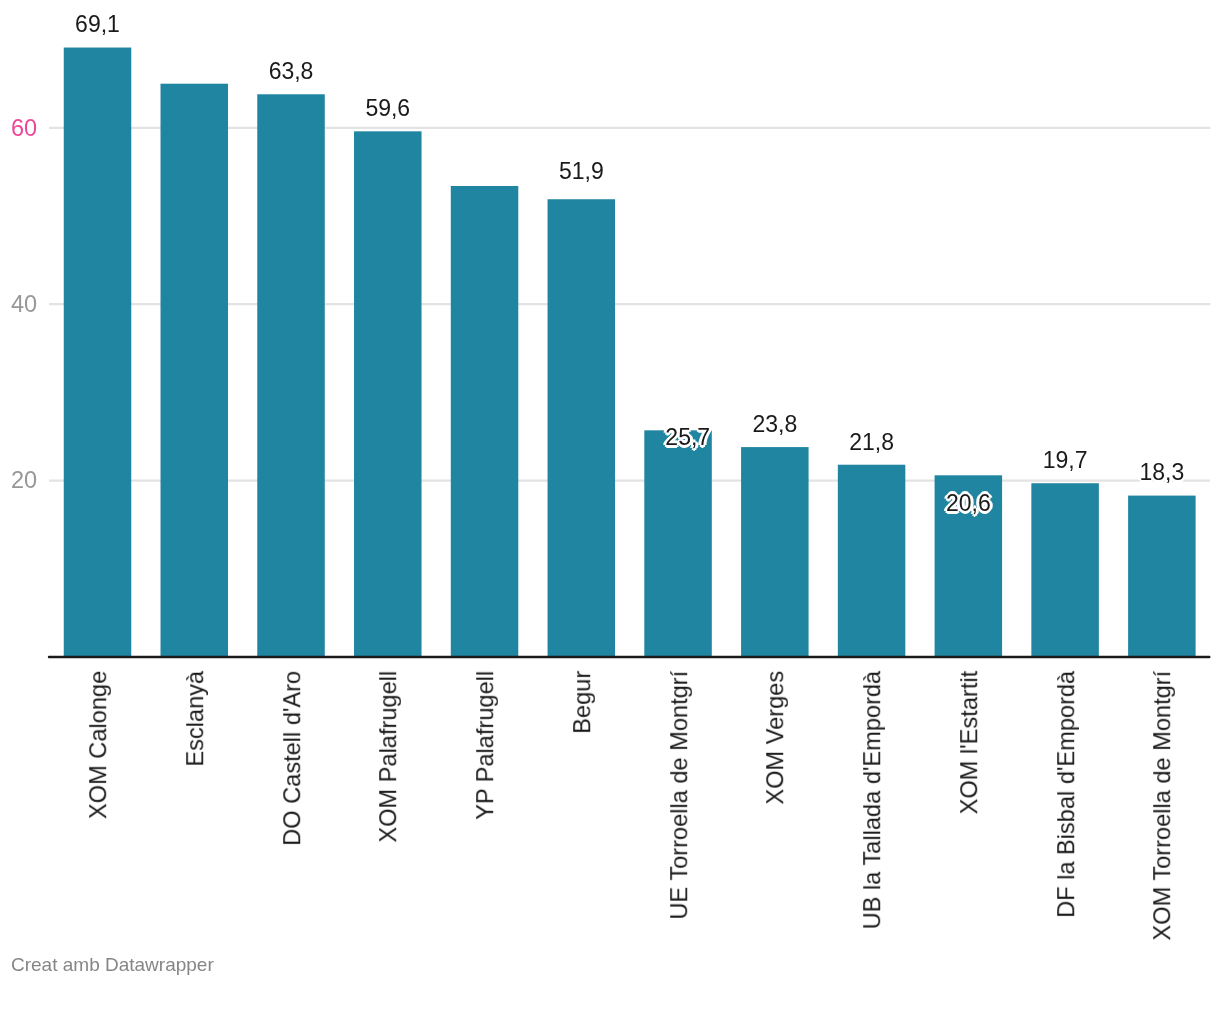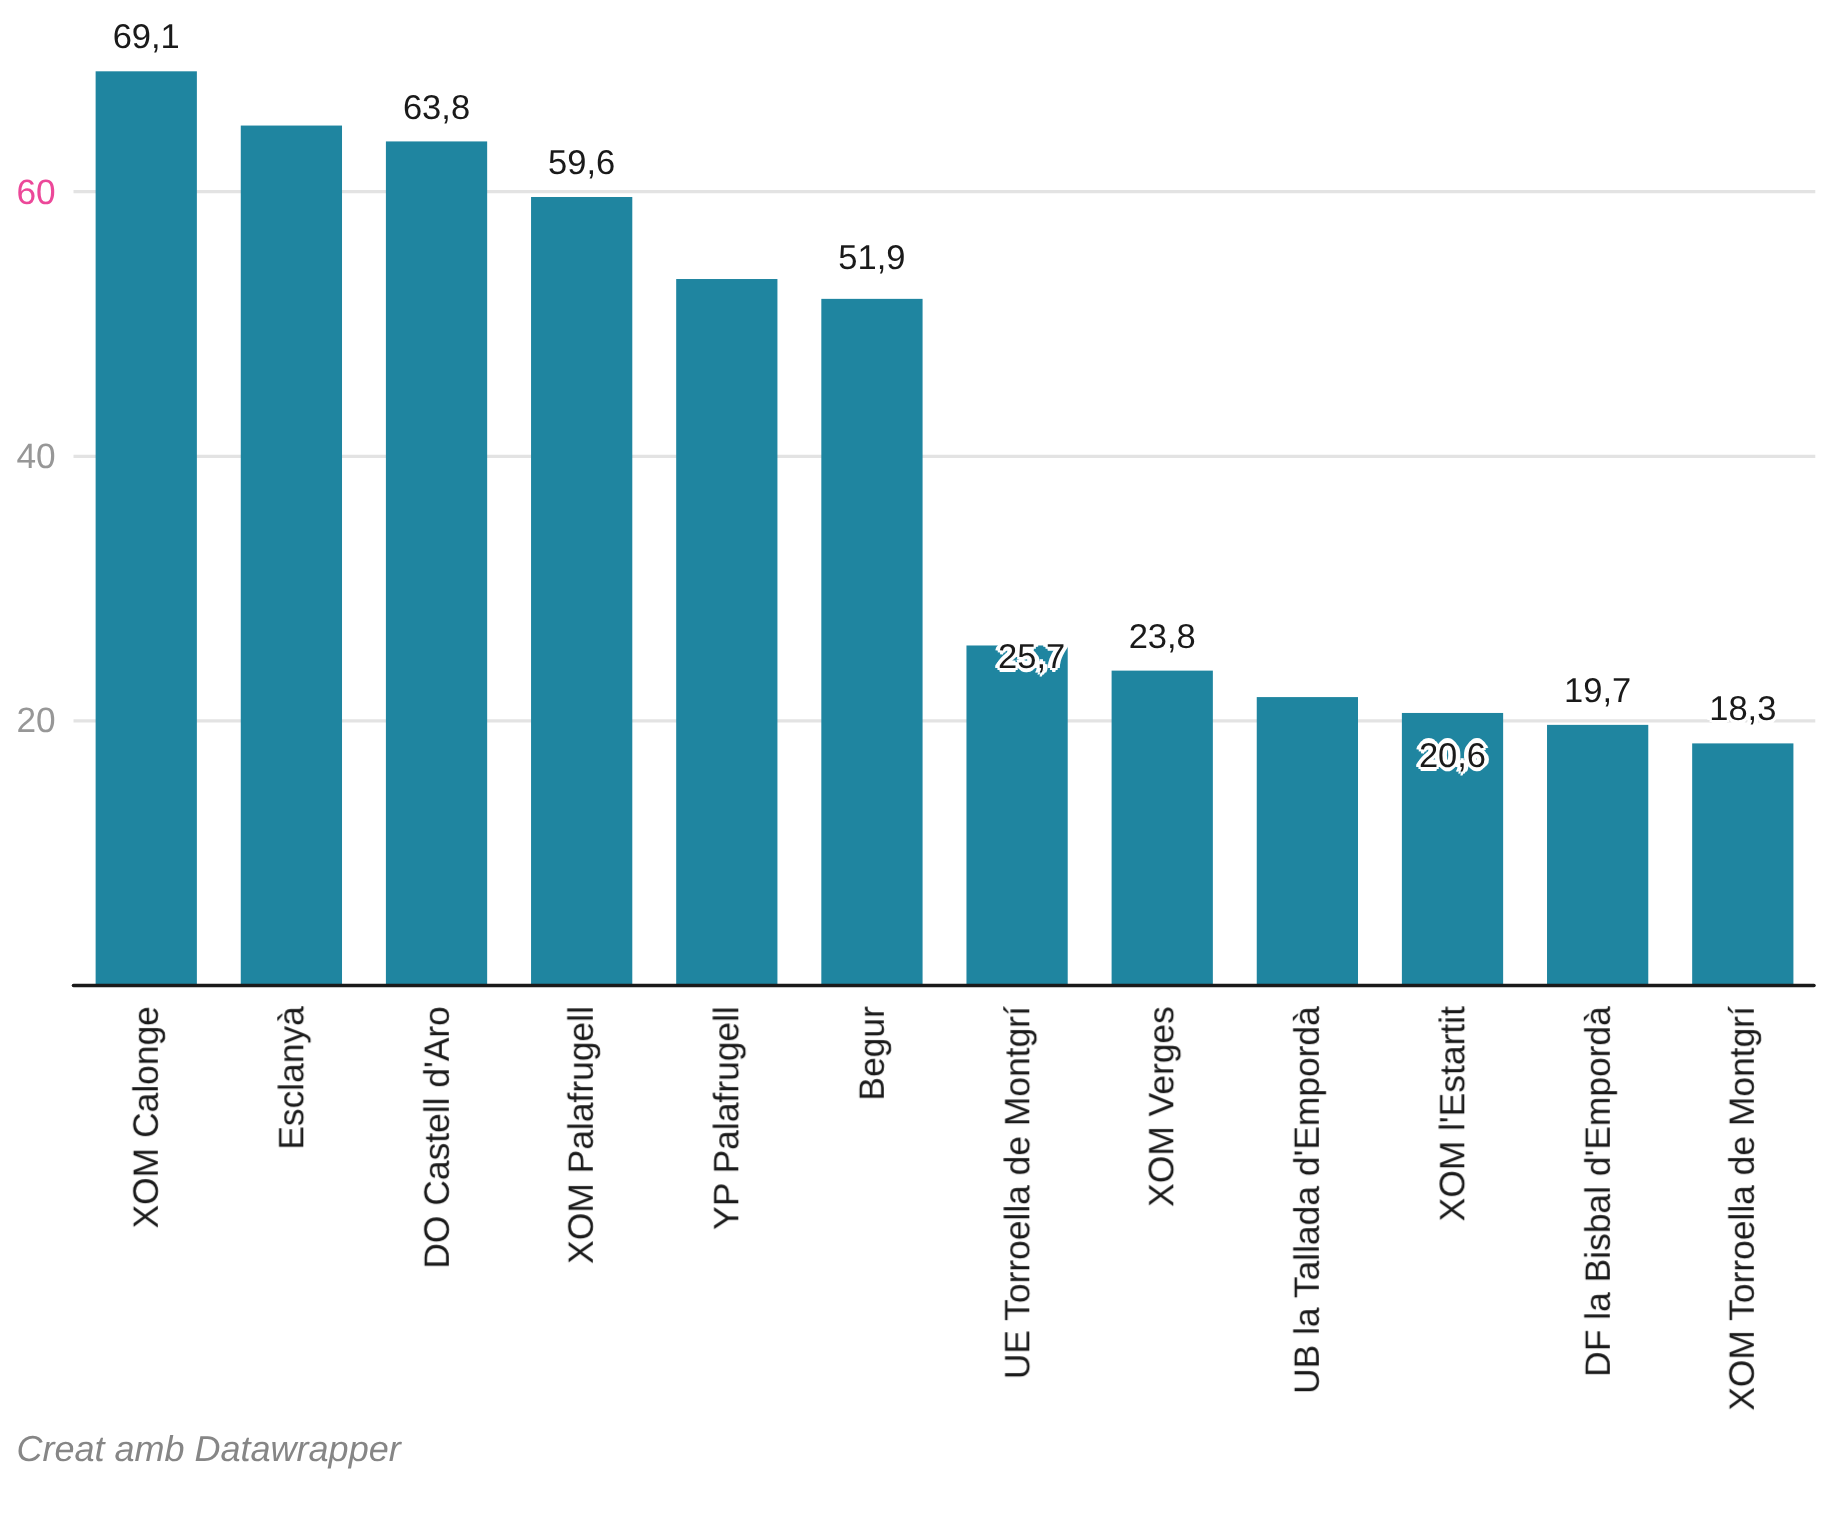--- a/index.html
+++ b/index.html
@@ -15,22 +15,22 @@
              transform:translateZ(0);}
   #axisline{stroke:#1a1a1a;stroke-width:2.4;stroke-linecap:round;}
   .bar{fill:#1f85a0;}
   .vallabel{position:absolute;font-size:23px;color:#1a1a1a;white-space:nowrap;line-height:1;text-align:center;
             text-shadow:0 2px 0 #fff, 2px 0 0 #fff, 0 -2px 0 #fff, -2px 0 0 #fff,
                         1.5px 1.5px 0 #fff, -1.5px 1.5px 0 #fff, 1.5px -1.5px 0 #fff, -1.5px -1.5px 0 #fff,
                         0 3px 0 #fff, 3px 0 0 #fff, 0 -3px 0 #fff, -3px 0 0 #fff;
             transform:translateZ(0);}
   .catlabel{position:absolute;width:400px;font-size:23.6px;color:#1a1a1a;white-space:nowrap;
             line-height:1;text-align:right;transform-origin:100% 50%;transform:rotate(-90deg) translateZ(0);}
-  .footer{position:absolute;left:11px;top:955px;font-size:24px;color:#868686;
-          white-space:nowrap;line-height:1;transform:translateZ(0);font-style:italic;}
+  .footer{position:absolute;left:11px;top:955px;font-size:19px;color:#868686;
+          white-space:nowrap;line-height:1;transform:translateZ(0);}
 </style>
 </head>
 <body>
 
 <div id="chart">
 
   <div class="layer" id="ticklabels">
     <div class="ticklabel" style="left: 11px; top: 469.4px; color: rgb(151, 151, 151);">20</div>
     <div class="ticklabel" style="left: 11px; top: 293px; color: rgb(151, 151, 151);">40</div>
     <div class="ticklabel" style="left: 11px; top: 116.6px; color: #ec4899;">60</div>
@@ -59,20 +59,21 @@
     <line id="axisline" x1="49" x2="1209.3" y1="657" y2="657" stroke="#1a1a1a"></line>
   </svg>
 
   <div class="layer" id="vallabels">
     <div class="vallabel" style="left: -16.25px; width: 227.5px; top: 13.338px; color: rgb(26, 26, 26);">69,1</div>
     <div class="vallabel" style="left: 177.27px; width: 227.5px; top: 60.084px; color: rgb(26, 26, 26);">63,8</div>
     <div class="vallabel" style="left: 274.03px; width: 227.5px; top: 97.128px; color: rgb(26, 26, 26);">59,6</div>
     <div class="vallabel" style="left: 467.55px; width: 227.5px; top: 160px; color: rgb(26, 26, 26);">51,9</div>
     <div class="vallabel" style="left: 574px; width: 227.5px; top: 396.126px; color: rgb(26, 26, 26); margin-top: 30px;">25,7</div>
     <div class="vallabel" style="left: 661.07px; width: 227.5px; top: 412.884px; color: rgb(26, 26, 26);">23,8</div>
+    <div class="vallabel" style="left: 757.83px; width: 227.5px; top: 430.524px; color: rgb(26, 26, 26);">21,8</div>
     <div class="vallabel" style="left: 854.59px; width: 227.5px; top: 453px; color: rgb(26, 26, 26); margin-top: 39px;">20,6</div>
     <div class="vallabel" style="left: 951.35px; width: 227.5px; top: 449.046px; color: rgb(26, 26, 26);">19,7</div>
     <div class="vallabel" style="left: 1048.11px; width: 227.5px; top: 461.394px; color: rgb(26, 26, 26);">18,3</div>
   </div>
 
   <div class="layer" id="catlabels">
     <div class="catlabel" style="left: -300.9px; top: 659.1px; color: rgb(26, 26, 26);">XOM Calonge</div>
     <div class="catlabel" style="left: -204.14px; top: 659.1px; color: rgb(26, 26, 26);">Esclanyà</div>
     <div class="catlabel" style="left: -107.38px; top: 659.1px; color: rgb(26, 26, 26);">DO Castell d'Aro</div>
     <div class="catlabel" style="left: -10.62px; top: 659.1px; color: rgb(26, 26, 26);">XOM Palafrugell</div>

